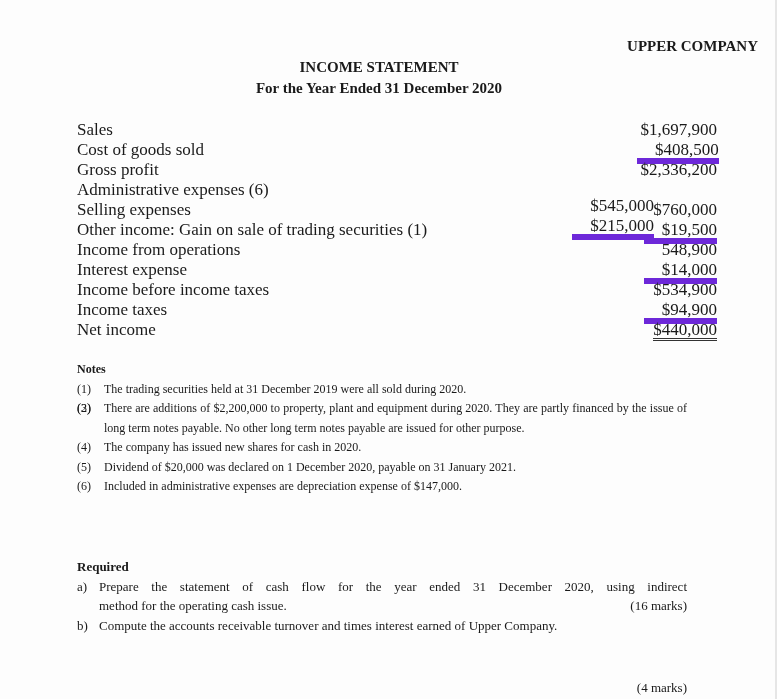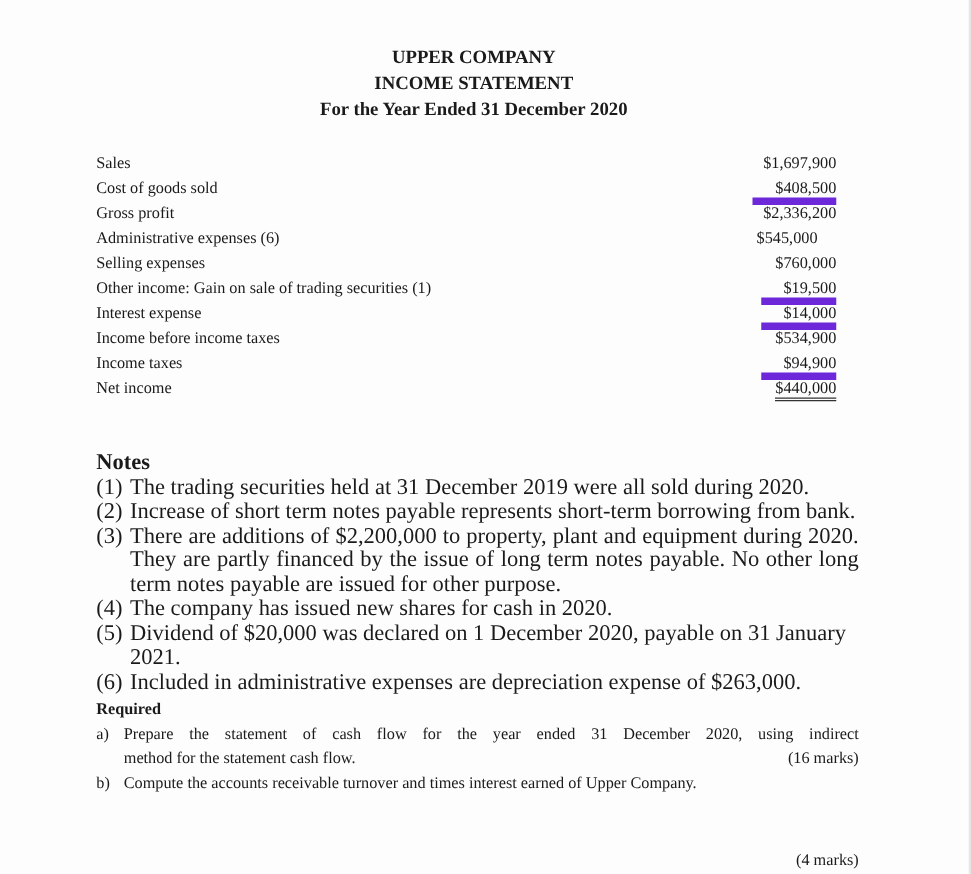--- a/index.html
+++ b/index.html
@@ -2,34 +2,34 @@
 <html><head>
 <meta charset="utf-8">
 <style>
   html, body { margin: 0; padding: 0; }
   body {
     width: 777px; height: 699px; background: #fdfdfd; position: relative; overflow: hidden;
     font-family: "Liberation Serif", "DejaVu Serif", serif; color: #1a1a1a;
   }
   .edge { position: absolute; right: 0; top: 0; width: 2px; height: 699px; background: #e6e6e6; }
   .title { position: absolute; left: 0; width: 758px; text-align: center; font-weight: bold; font-size: 15px; }
-  .t1 { top: 38px; } .t2 { top: 59px; } .t3 { top: 80px; }
+  .t1 { top: 38px; text-align: right; } .t2 { top: 59px; } .t3 { top: 80px; }
 
   .stmt { position: absolute; left: 77px; top: 120px; }
-  .row { position: relative; height: 20px; width: 620px; font-size: 13px; line-height: 20px; }
+  .row { position: relative; height: 20px; width: 620px; font-size: 17px; line-height: 20px; }
   .lbl { position: absolute; left: 0; top: 0; white-space: nowrap; }
-  .c1 { position: absolute; right: 45px; width: 110px; text-align: right; top: 0; right: auto; left: 467px; }
+  .c1 { position: absolute; right: 45px; width: 110px; text-align: right; top: 16px; right: auto; left: 467px; }
   .c1 span, .c2 span { display: inline-block; }
   .c2 { position: absolute; left: 600px; width: 80px; text-align: right; top: 0; }
-  .c2 { left: 512px; width: 80px; }
+  .c2 { left: 560px; width: 80px; }
   .ul { border-bottom: 6px solid #6d28d9; line-height: 17px; }
   .dul { border-bottom: 3px double #333; line-height: 17px; }
   .ul-wide { display:inline-block; padding-left: 18px; }
 
-  .notes { position: absolute; left: 77px; top: 360px; width: 610px; font-size: 18px; line-height: 19.5px; }
+  .notes { position: absolute; left: 77px; top: 360px; width: 610px; font-size: 12px; line-height: 19.5px; }
   .hd { font-weight: bold; }
   .item { position: relative; padding-left: 27px; }
   .item .num { position: absolute; left: 0; top: 0; }
   .just { text-align: justify; }
 
   .req { position: absolute; left: 77px; top: 557px; width: 610px; font-size: 13px; line-height: 19.5px; }
   .ritem { position: relative; padding-left: 22px; }
   .ritem .num { position: absolute; left: 0; top: 0; }
   .marks { text-align: right; margin-top: 43px; }
   .split { display: flex; justify-content: space-between; }
@@ -55,25 +55,30 @@
   <div class="row">
     <span class="lbl">Gross profit</span>
     <span class="c2"><span>$2,336,200</span></span>
   </div>
   <div class="row">
     <span class="lbl">Administrative expenses (6)</span>
     <span class="c1"><span>$545,000</span></span>
   </div>
   <div class="row">
     <span class="lbl">Selling expenses</span>
+    <span class="c1"><span class="ul ul-wide">$215,000</span></span>
     <span class="c2"><span>$760,000</span></span>
   </div>
   <div class="row">
     <span class="lbl">Other income: Gain on sale of trading securities (1)</span>
     <span class="c2"><span class="ul ul-wide">$19,500</span></span>
+  </div>
+  <div class="row">
+    <span class="lbl">Income from operations</span>
+    <span class="c2"><span>548,900</span></span>
   </div>
   <div class="row">
     <span class="lbl">Interest expense</span>
     <span class="c2"><span class="ul ul-wide">$14,000</span></span>
   </div>
   <div class="row">
     <span class="lbl">Income before income taxes</span>
     <span class="c2"><span>$534,900</span></span>
   </div>
   <div class="row">
@@ -87,47 +92,46 @@
 </div>
 
 <div class="notes">
   <div class="hd">Notes</div>
   <div class="item">
     <span class="num">(1)</span>
     <span>The trading securities held at 31 December 2019 were all sold during 2020.</span>
   </div>
   <div class="item">
     <span class="num">(2)</span>
-    <span>Increase of short term notes payable represents short-term borrowing from bank.</span>
   </div>
   <div class="item just">
     <span class="num">(3)</span>
     <span>There are additions of $2,200,000 to property, plant and equipment during 2020. They are partly financed by the issue of long term notes payable. No other long term notes payable are issued for other purpose.</span>
   </div>
   <div class="item">
     <span class="num">(4)</span>
     <span>The company has issued new shares for cash in 2020.</span>
   </div>
   <div class="item">
     <span class="num">(5)</span>
     <span>Dividend of $20,000 was declared on 1 December 2020, payable on 31 January 2021.</span>
   </div>
   <div class="item">
     <span class="num">(6)</span>
-    <span>Included in administrative expenses are depreciation expense of $263,000.</span>
+    <span>Included in administrative expenses are depreciation expense of $147,000.</span>
   </div>
 </div>
 
 <div class="req">
   <div class="hd">Required</div>
   <div class="ritem">
     <span class="num">a)</span>
     <div class="just" style="text-align-last: justify;">Prepare the statement of cash flow for the year ended 31 December 2020, using indirect</div>
     <div class="split">
-      <span>method for the statement cash flow.</span>
+      <span>method for the operating cash issue.</span>
       <span>(16 marks)</span>
     </div>
   </div>
   <div class="ritem">
     <span class="num">b)</span>
     <div>Compute the accounts receivable turnover and times interest earned of Upper Company.</div>
     <div class="marks">(4 marks)</div>
   </div>
 </div>
 

